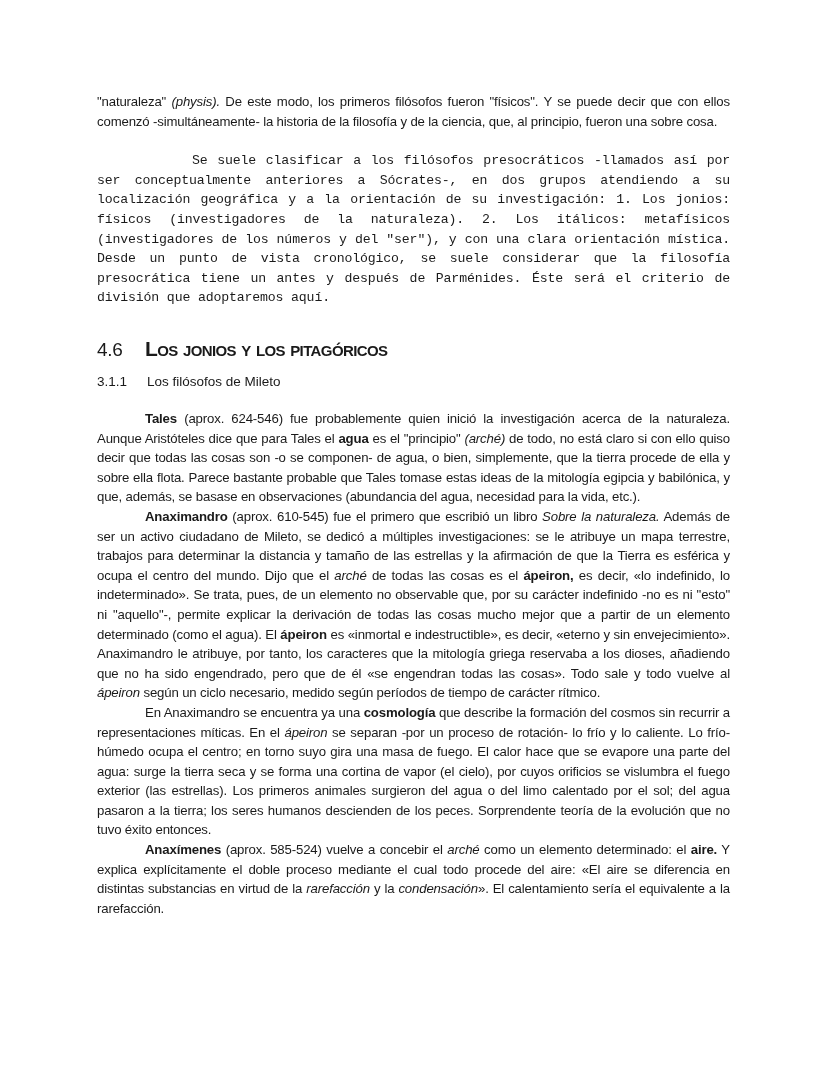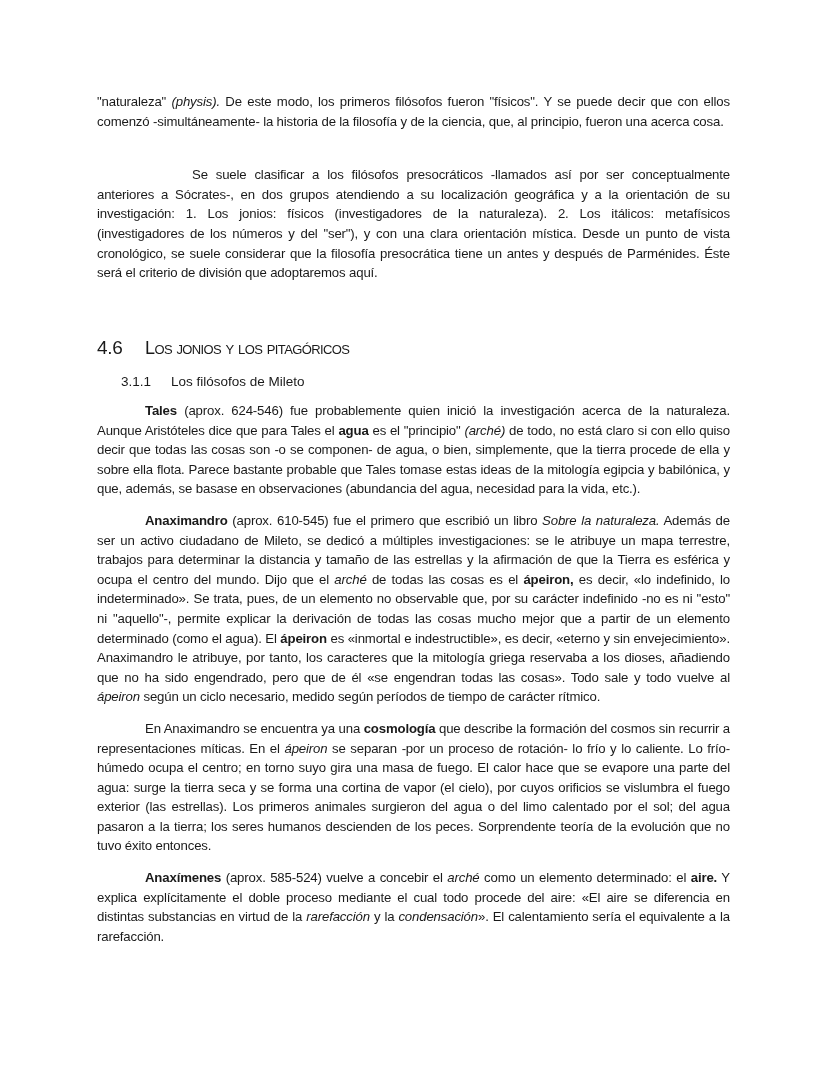--- a/index.html
+++ b/index.html
@@ -22,51 +22,50 @@
       width: 633px;
     }
     p {
       margin: 0;
       font-size: 13.2px;
       line-height: 19.6px;
       text-align: justify;
       letter-spacing: -0.15px;
     }
     .indent-big { text-indent: 95px; }
-    .indent { text-indent: 48px; }
-    .gap-s { margin-top: 34px; }
-    .gap-m { margin-top: 12px; }
+    .indent { text-indent: 48px; margin-top: 8px; }
+    .gap-s { margin-top: 20px; font-family: Liberation Mono, monospace; }
+    .gap-m { margin-top: 0; }
     .h2 {
       position: absolute;
       left: 97px;
       top: 337px;
       font-size: 19px;
       color: #1a1a1a;
       letter-spacing: -0.3px;
     }
     .h2 .num { display: inline-block; width: 48px; }
-    .h2 .title { font-variant: small-caps; font-size: 18px; letter-spacing: -0.6px; }
+    .h2 .title { font-variant: small-caps; font-size: 21px; letter-spacing: -0.6px; font-weight: bold; }
     .h3 {
       position: absolute;
       left: 97px;
       top: 374px;
       font-size: 13.5px;
       color: #1a1a1a;
-      margin-left: 24px;
     }
     .h3 .num { display: inline-block; width: 50px; }
     .block2 { position: absolute; left: 97px; top: 401px; width: 633px; }
     b { font-weight: bold; }
     i { }
   </style>
 </head>
 <body>
 
 <div class="page">
-  <p><span>"naturaleza" </span><i>(physis).</i><span> De este modo, los primeros filósofos fueron "físicos". Y se puede decir que con ellos comenzó -simultáneamente- la historia de la filosofía y de la ciencia, que, al principio, fueron una acerca cosa.</span></p>
+  <p><span>"naturaleza" </span><i>(physis).</i><span> De este modo, los primeros filósofos fueron "físicos". Y se puede decir que con ellos comenzó -simultáneamente- la historia de la filosofía y de la ciencia, que, al principio, fueron una sobre cosa.</span></p>
   <p class="indent-big gap-s">Se suele clasificar a los filósofos presocráticos -llamados así por ser conceptualmente anteriores a Sócrates-, en dos grupos atendiendo a su localización geográfica y a la orientación de su investigación: 1. Los jonios: físicos (investigadores de la naturaleza). 2. Los itálicos: metafísicos (investigadores de los números y del "ser"), y con una clara orientación mística. Desde un punto de vista cronológico, se suele considerar que la filosofía presocrática tiene un antes y después de Parménides. Éste será el criterio de división que adoptaremos aquí.</p>
 </div>
 
 <div class="h2">
   <span class="num">4.6</span><span class="title">Los jonios y los pitagóricos</span>
 </div>
 
 <div class="h3">
   <span class="num">3.1.1</span><span>Los filósofos de Mileto</span>
 </div>

